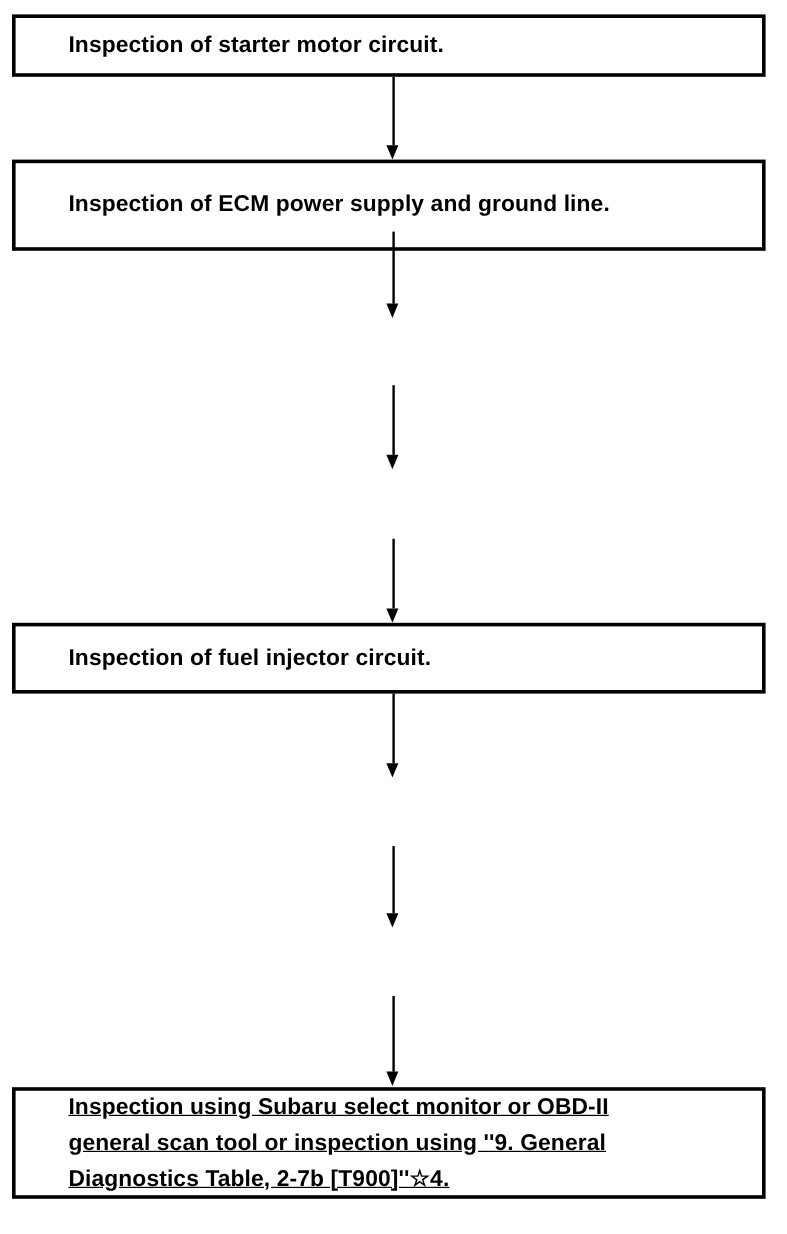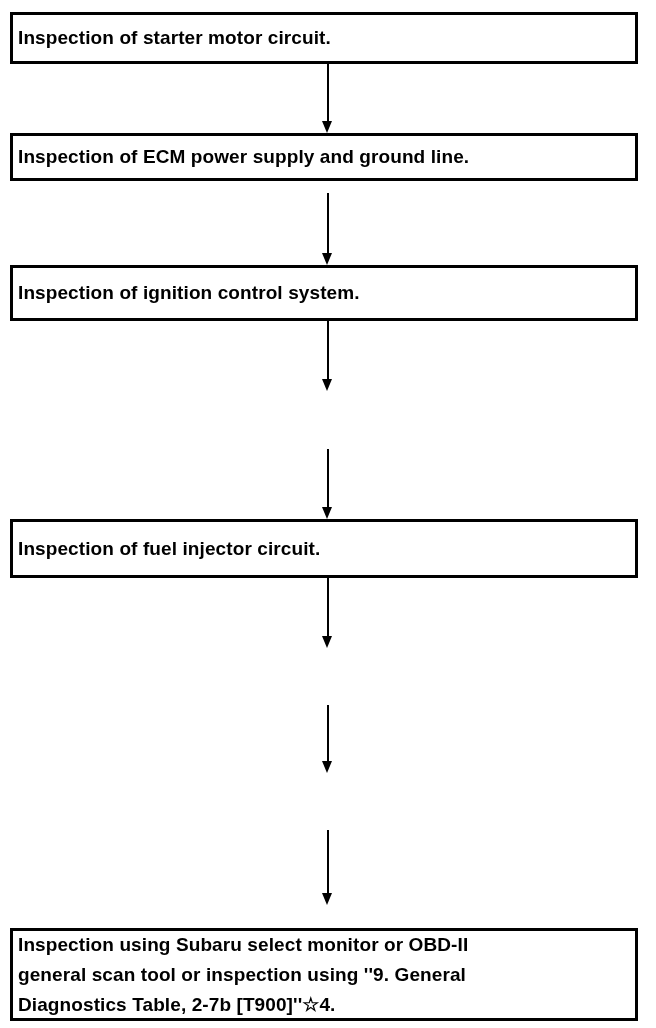--- a/index.html
+++ b/index.html
@@ -36,31 +36,32 @@
   .step-text {
     display: block;
     padding-left: 5px;
     padding-right: 10px;
     font-size: 19px;
     font-weight: bold;
     line-height: 30px;
     letter-spacing: 0.1px;
     color: #000000;
     white-space: pre-line;
+    margin-left: 39px;
   }
 
   
   .box-1 { top: 12px;  height: 52px; }
-  .box-2 { top: 133px; height: 48px; }
+  .box-2 { top: 133px; height: 76px; }
   .box-3 { top: 265px; height: 56px; }
   .box-4 { top: 391px; height: 58px; }
   .box-5 { top: 519px; height: 59px; }
   .box-6 { top: 648px; height: 57px; }
   .box-7 { top: 773px; height: 57px; }
-  .box-8 { top: 928px; height: 93px; }
+  .box-8 { top: 906px; height: 93px; text-decoration: underline; }
 
   .connector {
     position: absolute;
     left: 322px;
     width: 11px;
   }
   .connector .shaft {
     position: absolute;
     left: 5px;
     top: 0;
@@ -109,23 +110,20 @@
 
   <div class="step-box box-2">
     <span class="step-text">Inspection of ECM power supply and ground line.</span>
   </div>
 
   <div class="connector conn-2">
     <div class="shaft"></div>
     <div class="head"></div>
   </div>
 
-  <div class="step-box box-3">
-    <span class="step-text">Inspection of ignition control system.</span>
-  </div>
 
   <div class="connector conn-3">
     <div class="shaft"></div>
     <div class="head"></div>
   </div>
 
 
   <div class="connector conn-4">
     <div class="shaft"></div>
     <div class="head"></div>

